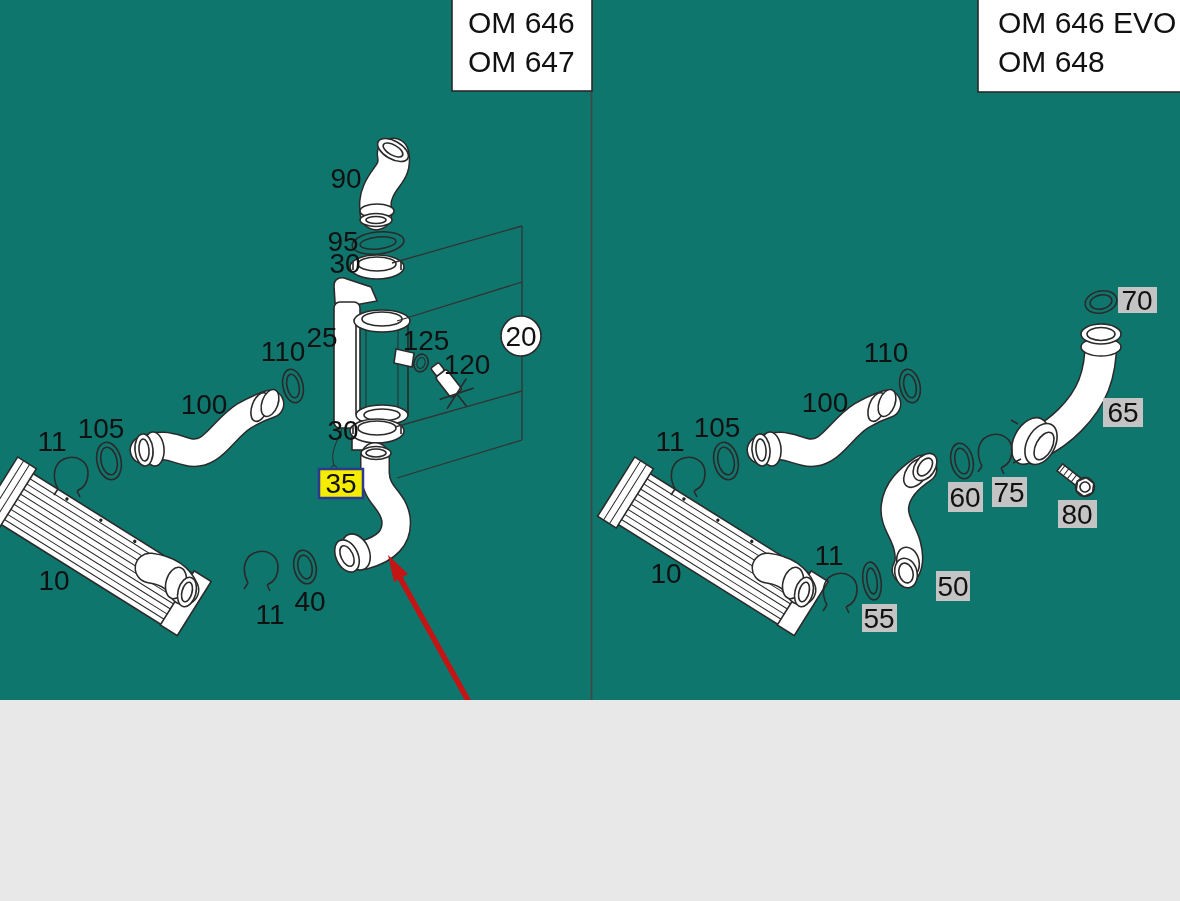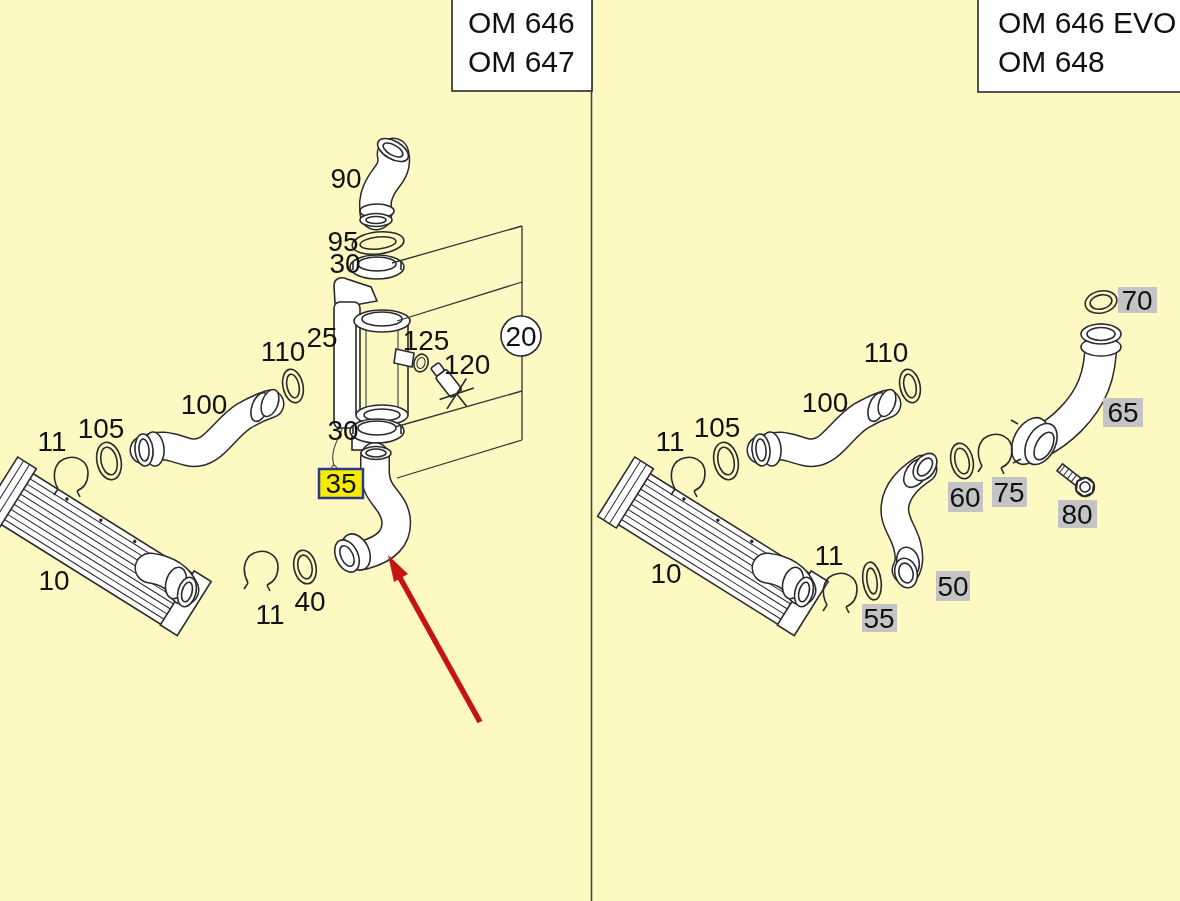--- a/index.html
+++ b/index.html
@@ -1,16 +1,16 @@
 <!DOCTYPE html>
 <html><head>
 <meta charset="utf-8">
 <style>
   html,body{margin:0;padding:0;background:#e8e8e8;}
-  .stage{position:relative;width:1180px;height:901px;background:#fef9c3;overflow:hidden;
+  .stage{position:relative;width:1180px;height:700px;background:#0f766e;overflow:hidden;
          font-family:"Liberation Sans",sans-serif;}
   svg{display:block;}
   svg text{font-family:"Liberation Sans",sans-serif;fill:#111;}
   .lbl{font-size:28px;text-anchor:middle;}
   .hdr{font-size:30px;}
   .fw{fill:#fff;stroke:#2a2a2a;stroke-width:1.6;}
   .fn{fill:none;stroke:#2a2a2a;stroke-width:1.6;}
   .thin{stroke-width:1;}
   .tubeO{fill:none;stroke:#2a2a2a;stroke-linecap:round;}
   .tubeI{fill:none;stroke:#fff;stroke-linecap:round;}

